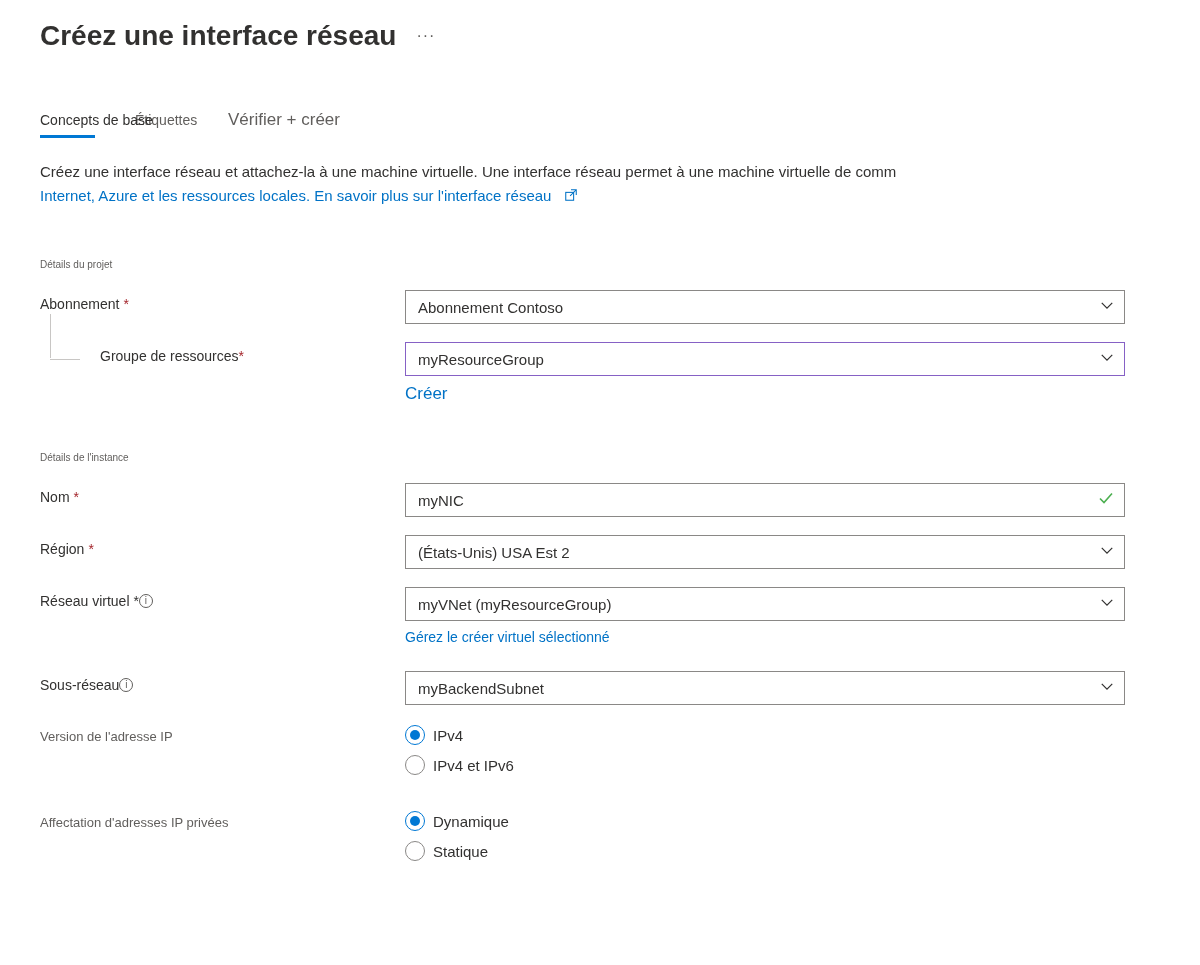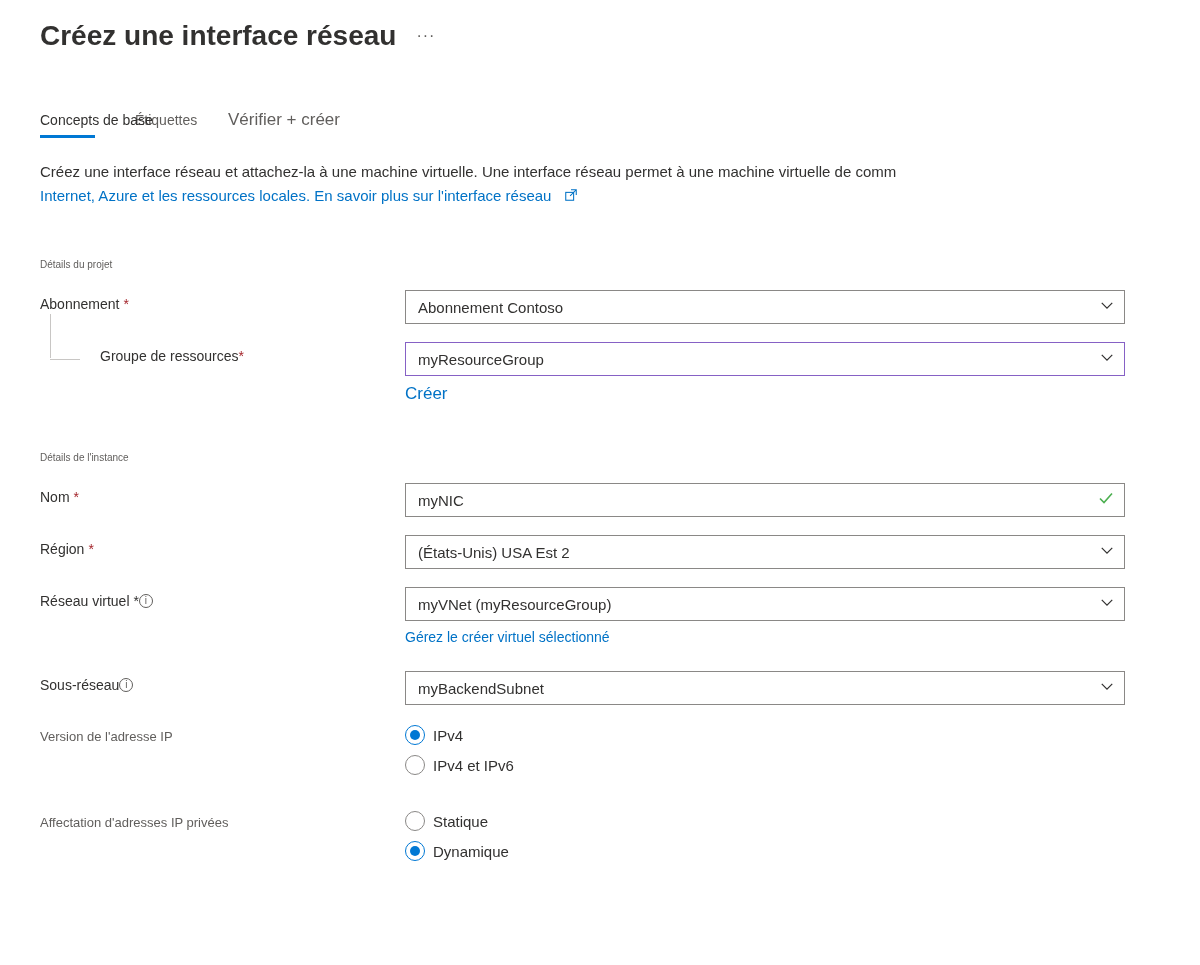--- a/index.html
+++ b/index.html
@@ -361,27 +361,27 @@
     </div>
   </div>
 </div>
 
 <div class="form-row" style="margin-top:34px">
   <div class="form-label-cell" style="font-size:13px;color:var(--text-light)">
     <span>Affectation d'adresses IP privées</span>
   </div>
   <div class="form-control-cell">
     <div class="radio-group">
+      <label class="radio-item selected">
+        <span class="radio-outer">
+            <span class="radio-inner"></span>
+          </span>
+        <span>Dynamique</span>
+      </label>
       <label class="radio-item">
         <span class="radio-outer">
             <span class="radio-inner"></span>
           </span>
         <span>Statique</span>
       </label>
-      <label class="radio-item selected">
-        <span class="radio-outer">
-            <span class="radio-inner"></span>
-          </span>
-        <span>Dynamique</span>
-      </label>
     </div>
   </div>
 </div>
 
 </body></html>

